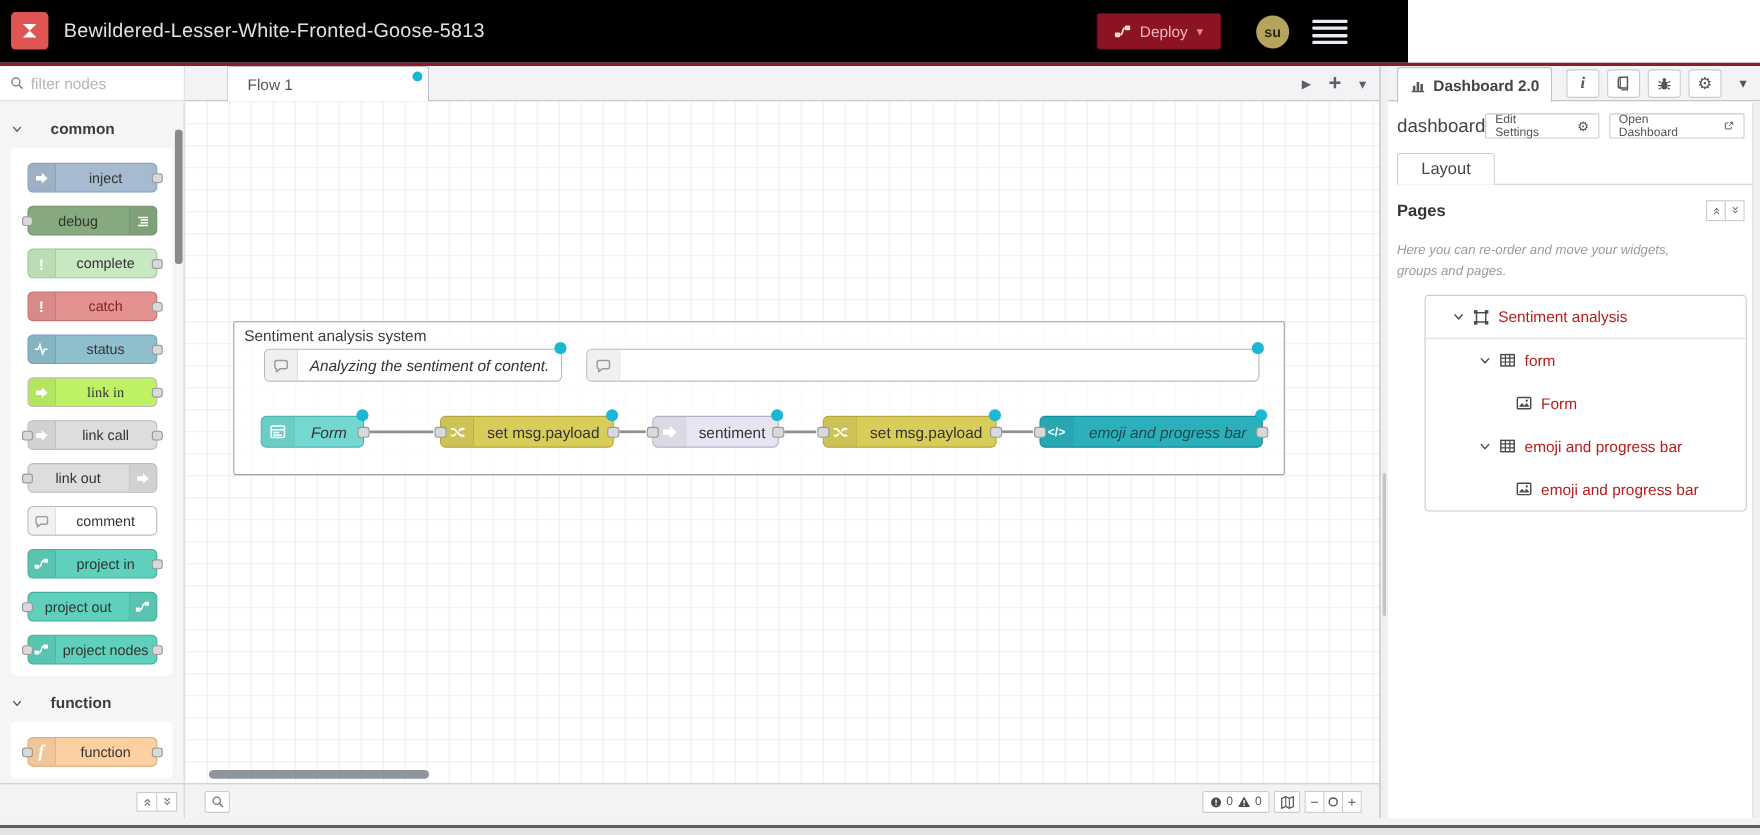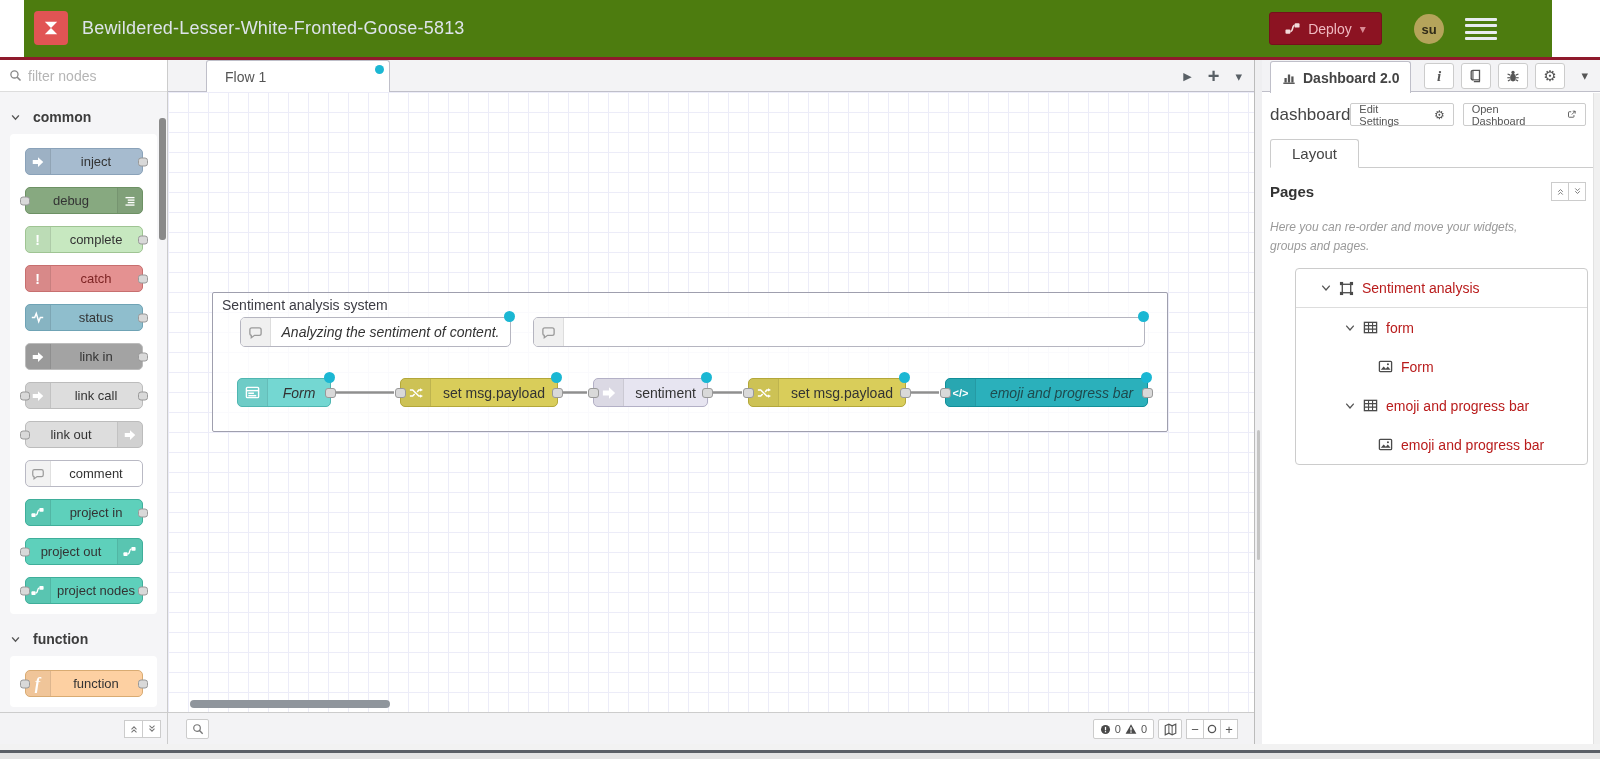--- a/index.html
+++ b/index.html
@@ -1,37 +1,37 @@
 <!DOCTYPE html>
 <html><head>
 <meta charset="utf-8">
 <style>
   * { margin:0; padding:0; box-sizing:border-box; }
   html,body { width:1600px; height:759px; overflow:hidden; font-family:"Liberation Sans", sans-serif; background:#fff; }
   .app { position:relative; width:1600px; height:759px; overflow:hidden; }
   .ic { display:block; }
 
   
-  .header { position:absolute; left:0; top:0; width:1528px; height:57px; background:#4d7c0f; display:flex; align-items:center;margin-left:24px; }
+  .header { position:absolute; left:0; top:0; width:1280px; height:57px; background:#000000; display:flex; align-items:center; }
   .logo { position:absolute; left:10px; top:11px; width:34px; height:34px; background:#e15454; border-radius:4px; display:flex; align-items:center; justify-content:center; }
   .app-title { position:absolute; left:58px; top:0; height:57px; display:flex; align-items:center; color:#dde3ea; font-size:18px; letter-spacing:.2px; }
   .deploy-btn { position:absolute; right:170px; top:12px; height:33px; width:113px; background:#8c1322; border:1px solid #76101c; border-radius:3px; display:flex; align-items:center; justify-content:center; gap:8px; cursor:pointer; }
   .deploy-label { color:#f0b9c0; font-size:14px; }
   .deploy-caret { color:#d98a94; font-size:12px; }
   .avatar { position:absolute; right:108px; top:14px; width:30px; height:30px; border-radius:50%; background:#b5a45b; color:#2f2a18; font-weight:bold; font-size:13px; display:flex; align-items:center; justify-content:center; }
   .hamburger { position:absolute; right:55px; top:18px; width:32px; height:22px; display:flex; flex-direction:column; justify-content:space-between; cursor:pointer; }
   .hbar { height:3px; background:#e8ecf0; border-radius:1px; }
   .redline { position:absolute; left:0; top:57px; width:1600px; height:3px; background:#8f1a2c; }
 
   
   .palette { position:absolute; left:0; top:60px; width:168px; height:652px; background:#f5f5f7; border-right:1px solid #ccc; }
   .psearch { height:32px; background:#fff; border-bottom:1px solid #ddd; display:flex; align-items:center; padding-left:9px; gap:6px; }
   .psearch-ph { color:#b5b5b5; font-size:14px; }
   .pscroll { position:relative; height:620px; overflow:hidden; }
-  .pcat { margin-top:12px; height:26px; display:flex; align-items:center; padding-left:10px; gap:12px; cursor:pointer; }
+  .pcat { margin-top:12px; height:26px; display:flex; align-items:center; padding-left:10px; gap:25px; cursor:pointer; }
   .pcat-label { font-weight:bold; font-size:14px; color:#3d3d3d; }
   .pcat-body { background:#fff; margin:4px 10px 0 10px; border-radius:4px; padding:14px 0 10px 0; }
   .pnode { position:relative; width:118px; height:27px; margin:0 auto 12px auto; border:1px solid; border-radius:5px; display:flex; align-items:center; font-size:13px; color:#333; cursor:grab; }
   .pnode:last-child { margin-bottom:0; }
   .ncell { position:absolute; top:0; bottom:0; width:25px; background:rgba(0,0,0,.05); display:flex; align-items:center; justify-content:center; }
   .ncell.cl { left:0; border-right:1px solid rgba(0,0,0,.08); border-radius:4px 0 0 4px; }
   .ncell.cr { right:0; border-left:1px solid rgba(0,0,0,.08); border-radius:0 4px 4px 0; }
   .plabel { flex:1; text-align:center; }
   .plabel.pl { padding-left:25px; } .plabel.pr { padding-right:25px; }
   .pport { position:absolute; width:10px; height:9px; background:#d9d9d9; border:1px solid #999; border-radius:3px; top:50%; transform:translateY(-50%); }
@@ -319,21 +319,21 @@
         <div class="pnode" style="background: rgb(143, 190, 205); border-color: rgb(111, 163, 181);">
           <span class="ncell cl">
               <svg class="ic white-ic" width="13" height="13">
                 <use href="#i-pulse"></use>
               </svg>
             </span>
           <span class="plabel pl">status</span>
           <span class="pport out"></span>
         </div>
 
-        <div class="pnode" style="background: #a3a3a3; border-color: rgb(188, 188, 188);">
+        <div class="pnode" style="background: #bef264; border-color: rgb(188, 188, 188); font-family: Liberation Serif, serif;">
           <span class="ncell cl">
               <svg class="ic white-ic" width="12" height="12">
                 <use href="#i-blockarrow"></use>
               </svg>
             </span>
           <span class="plabel pl">link in</span>
           <span class="pport out"></span>
         </div>
 
         <div class="pnode" style="background: rgb(221, 221, 221); border-color: rgb(188, 188, 188);">

